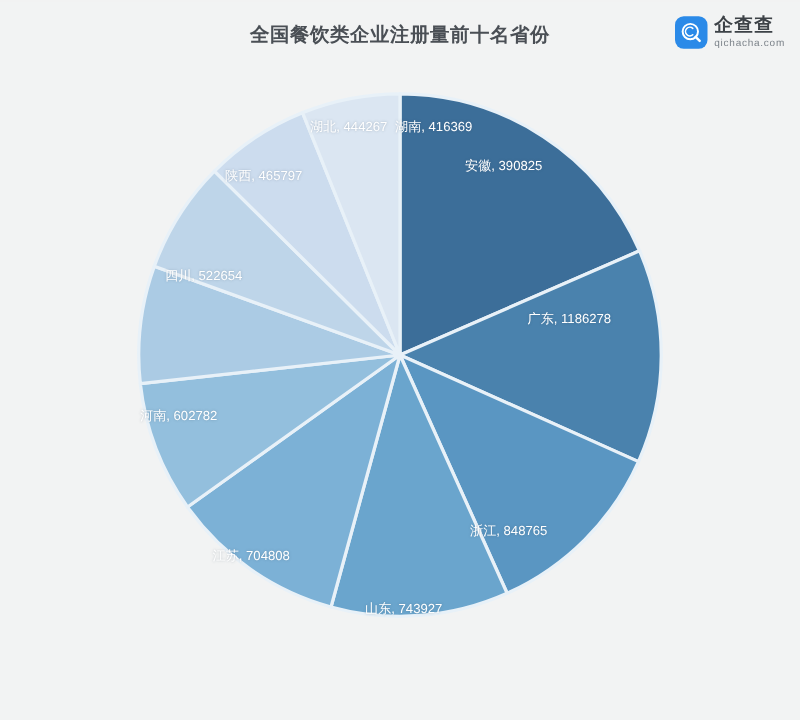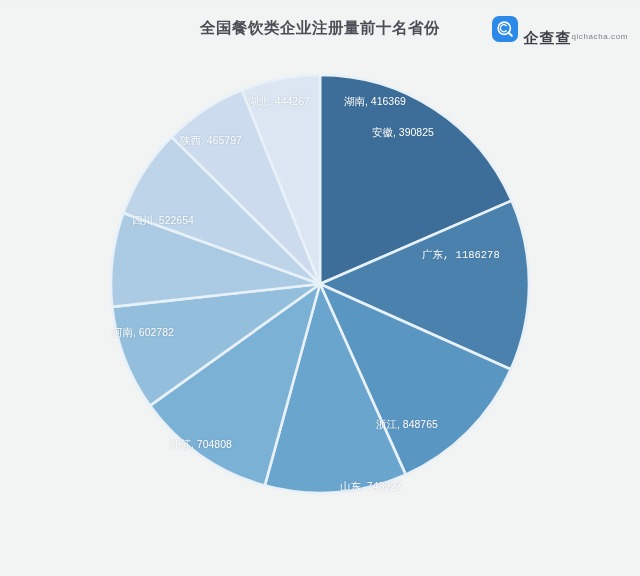--- a/index.html
+++ b/index.html
@@ -26,21 +26,21 @@
     position:absolute;right:12px;top:11px;
     display:flex;align-items:center;gap:5px;
   }
   .brand-mark{
     width:26px;height:26px;border-radius:7px;
     background:#2b8ae8;
     display:flex;align-items:center;justify-content:center;
     flex:0 0 auto;
   }
   .brand-mark svg{display:block;}
-  .brand-text{display:flex;line-height:1;margin-top:17px;}
+  .brand-text{display:flex;flex-direction:column;line-height:1;}
   .brand-name{
     font-size:15px;font-weight:bold;color:#3d4247;letter-spacing:1px;
   }
   .brand-url{
     font-size:8px;color:#7b8289;letter-spacing:0.6px;margin-top:3px;
   }
   
   #chart-wrap{
     position:absolute;left:104px;top:66px;width:432px;height:432px;
   }
@@ -90,29 +90,29 @@
           <path d="M 216 216 L 301.68 406.63 A 209 209 0 0 1 160.81 417.58 Z" fill="#6aa5cd" stroke="#e8f1f8" stroke-width="2.6" stroke-linejoin="round"></path>
           <path d="M 216 216 L 160.81 417.58 A 209 209 0 0 1 46.01 337.59 Z" fill="#7cb1d6" stroke="#e8f1f8" stroke-width="2.6" stroke-linejoin="round"></path>
           <path d="M 216 216 L 46.01 337.59 A 209 209 0 0 1 8.25 238.84 Z" fill="#93bfdd" stroke="#e8f1f8" stroke-width="2.6" stroke-linejoin="round"></path>
           <path d="M 216 216 L 8.25 238.84 A 209 209 0 0 1 19.40 145.07 Z" fill="#abcbe4" stroke="#e8f1f8" stroke-width="2.6" stroke-linejoin="round"></path>
           <path d="M 216 216 L 19.40 145.07 A 209 209 0 0 1 67.56 68.87 Z" fill="#bed5e9" stroke="#e8f1f8" stroke-width="2.6" stroke-linejoin="round"></path>
           <path d="M 216 216 L 67.56 68.87 A 209 209 0 0 1 138.01 22.10 Z" fill="#ccdcee" stroke="#e8f1f8" stroke-width="2.6" stroke-linejoin="round"></path>
           <path d="M 216 216 L 138.01 22.10 A 209 209 0 0 1 216.00 7.00 Z" fill="#dbe6f2" stroke="#e8f1f8" stroke-width="2.6" stroke-linejoin="round"></path>
         </g>
     </svg>
     <div id="labels">
-        <div class="slice-label" style="left: 318px; top: 180px; font-family: Liberation Mono, monospace;">广东, 1186278</div>
+        <div class="slice-label" style="left: 318px; top: 180px;">广东, 1186278</div>
         <div class="slice-label" style="left: 272px; top: 350px; text-align: center;">浙江, 848765</div>
-        <div class="slice-label" style="left: 188px; top: 412px; margin-left: 48px;">山东, 743927</div>
+        <div class="slice-label" style="left: 188px; top: 412px;">山东, 743927</div>
         <div class="slice-label" style="left: 66px; top: 370px;">江苏, 704808</div>
         <div class="slice-label" style="left: 8px; top: 258px;">河南, 602782</div>
         <div class="slice-label" style="left: 28px; top: 146px;">四川, 522654</div>
         <div class="slice-label" style="left: 76px; top: 66px;">陕西, 465797</div>
         <div class="slice-label" style="left: 144px; top: 27px;">湖北, 444267</div>
-        <div class="slice-label" style="left: 212px; top: 27px; margin-left: 28px;">湖南, 416369</div>
+        <div class="slice-label" style="left: 212px; top: 27px;">湖南, 416369</div>
         <div class="slice-label" style="left: 268px; top: 58px;">安徽, 390825</div>
       </div>
   </div>
 
   <div class="footer">
   </div>
 
 </div>
 
 </body></html>

